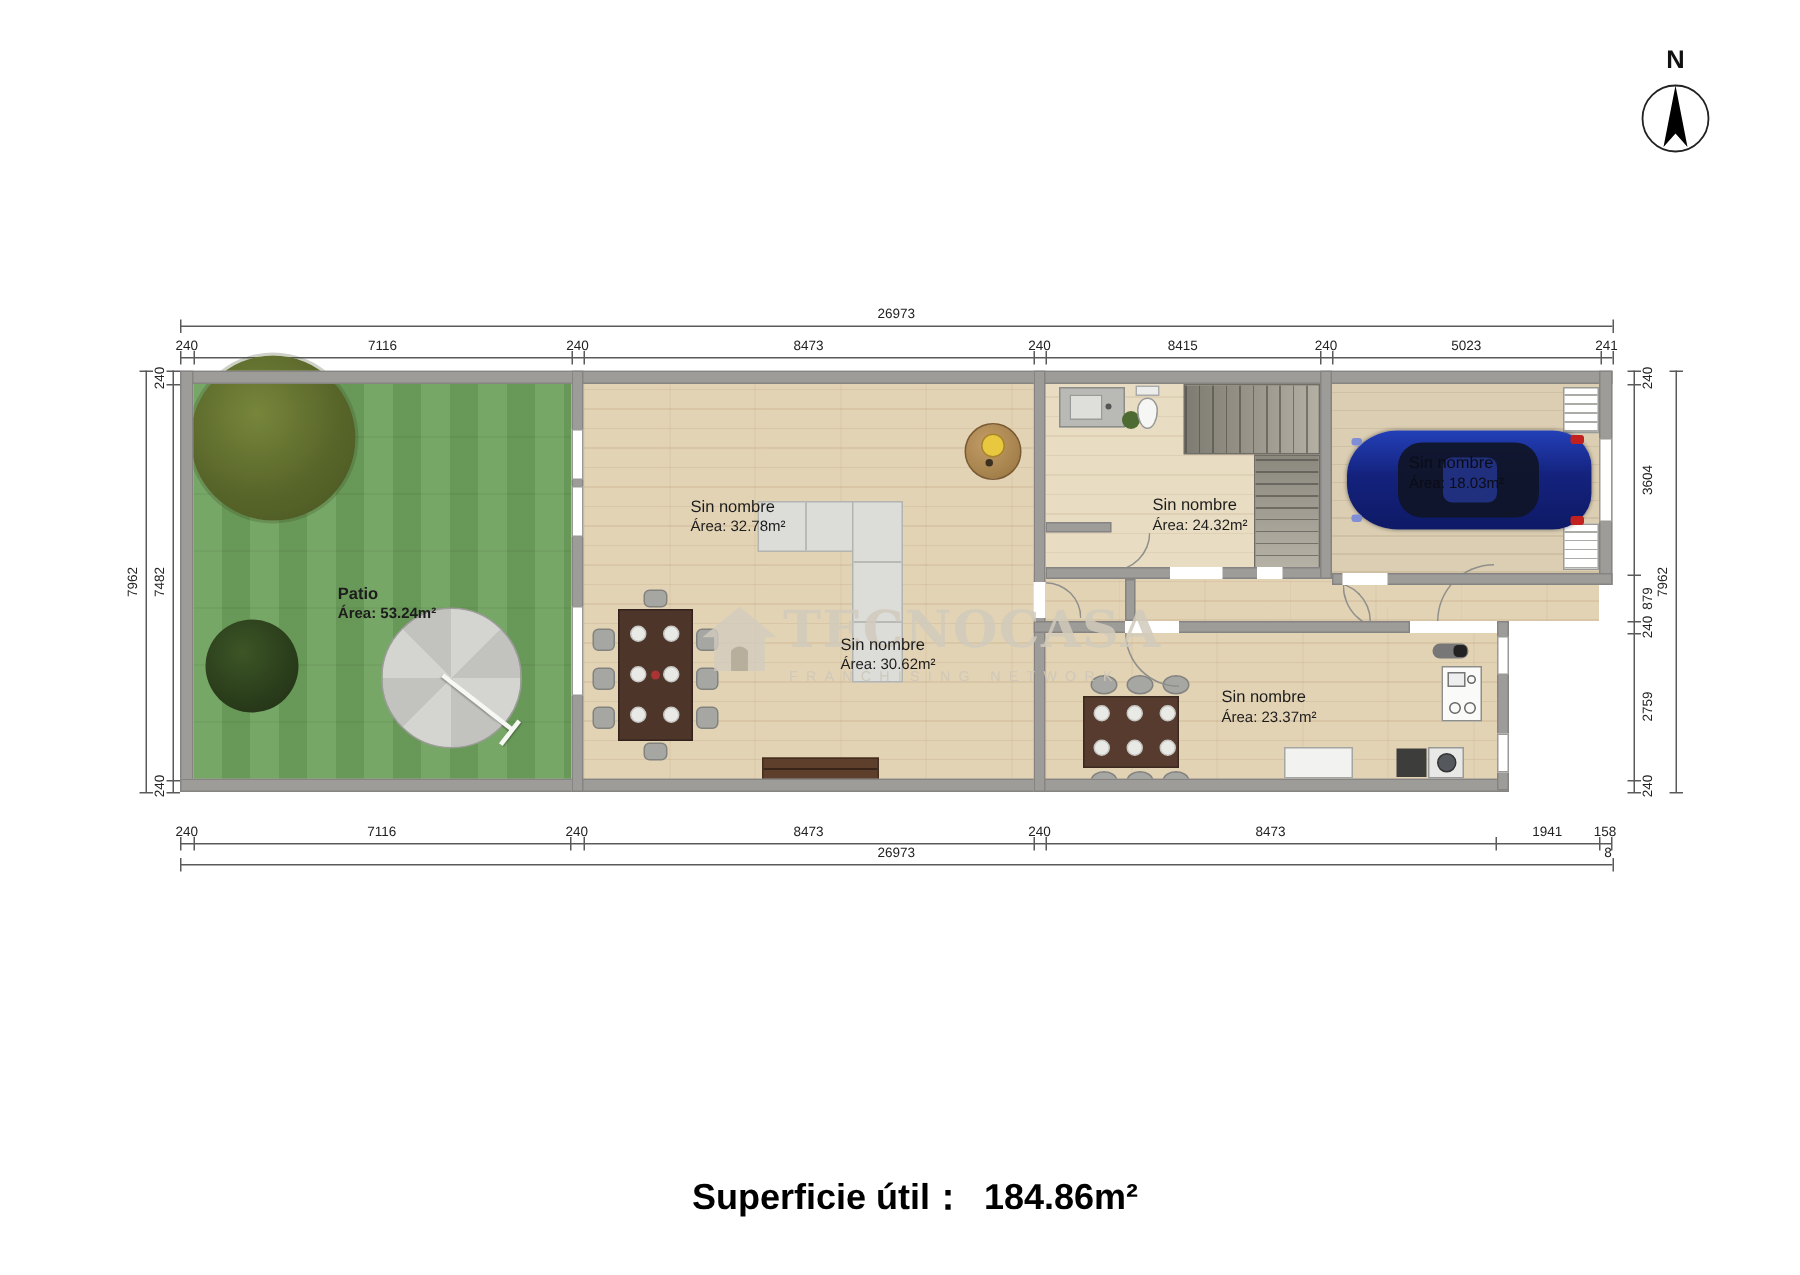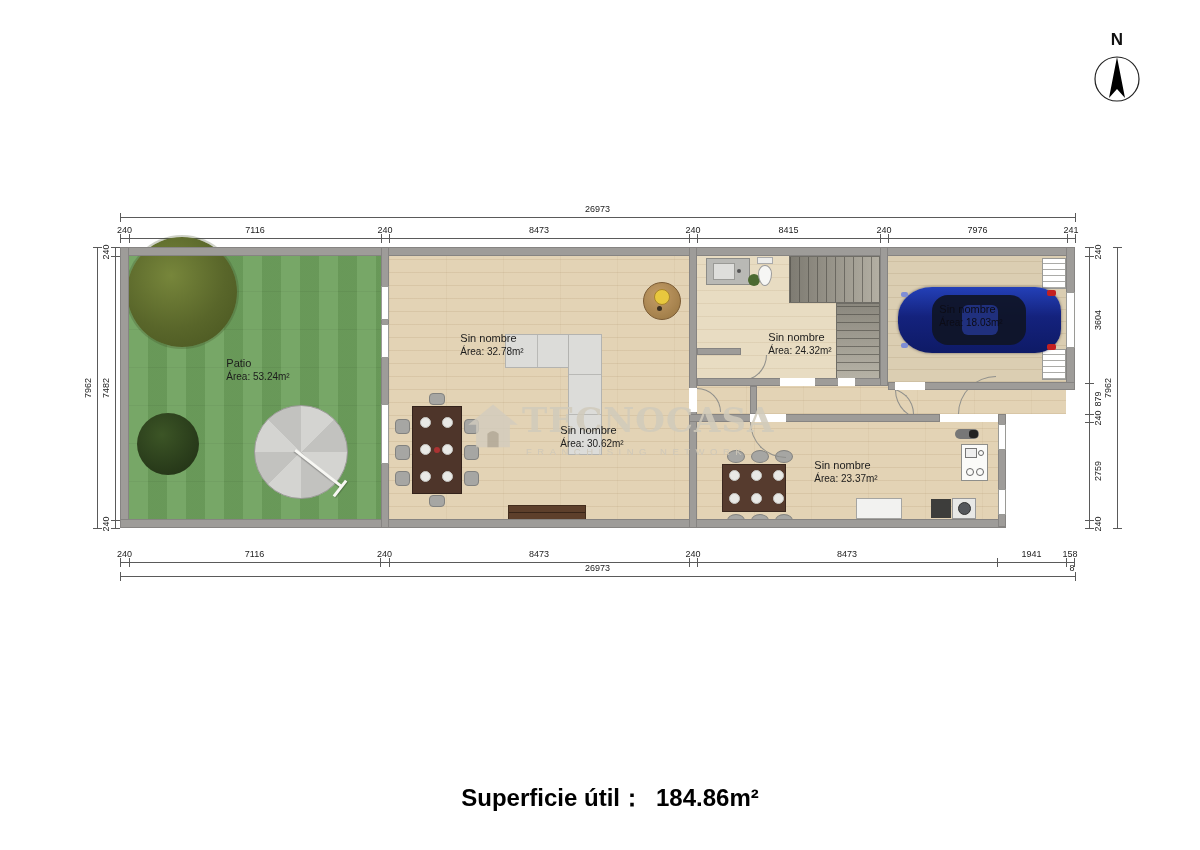--- a/index.html
+++ b/index.html
@@ -205,21 +205,21 @@
 
   <div class="watermark" style="left:466px;top:398px;width:300px;height:70px;">
     <svg width="54" height="54" viewBox="0 0 24 24" style="position:absolute;left:0;top:2px;">
       <path d="M12 2 L23 11 L19.5 11 L19.5 21 L4.5 21 L4.5 11 L1 11 Z" fill="rgba(210,204,190,0.8)"></path>
       <path d="M9.5 21 L9.5 15 Q12 12.5 14.5 15 L14.5 21 Z" fill="rgba(160,150,130,0.55)"></path>
     </svg>
     <div class="wm-brand">TECNOCASA</div>
     <div class="wm-sub">FRANCHISING NETWORK</div>
   </div>
 
-  <div class="rlabel" style="left:258px;top:357px;">
+  <div class="rlabel" style="left:258px;top:390px;font-weight:bold;">
     <div>Patio</div>
     <div class="area">Área: 53.24m²</div>
   </div>
   <div class="rlabel" style="left:492px;top:332px;">
     <div>Sin nombre</div>
     <div class="area">Área: 32.78m²</div>
   </div>
   <div class="rlabel" style="left:592px;top:424px;">
     <div>Sin nombre</div>
     <div class="area">Área: 30.62m²</div>
@@ -253,21 +253,21 @@
       <div class="dimtick h" style="left: 888px; top: 234px;"></div>
       <div class="dimtick h" style="left: 1067px; top: 234px;"></div>
       <div class="dimtick h" style="left: 1075px; top: 234px;"></div>
       <div class="dimlabel" style="left: 124.5px; top: 225px;">240</div>
       <div class="dimlabel" style="left: 255px; top: 225px;">7116</div>
       <div class="dimlabel" style="left: 385px; top: 225px;">240</div>
       <div class="dimlabel" style="left: 539px; top: 225px;">8473</div>
       <div class="dimlabel" style="left: 693px; top: 225px;">240</div>
       <div class="dimlabel" style="left: 788.5px; top: 225px;">8415</div>
       <div class="dimlabel" style="left: 884px; top: 225px;">240</div>
-      <div class="dimlabel" style="left: 977.5px; top: 225px;">7976</div>
+      <div class="dimlabel" style="left: 977.5px; top: 225px;">5023</div>
       <div class="dimlabel" style="left: 1071px; top: 225px;">241</div>
       <div class="dimline h" style="left: 120px; top: 562px; width: 954px;"></div>
       <div class="dimtick h" style="left: 120px; top: 558px;"></div>
       <div class="dimtick h" style="left: 129px; top: 558px;"></div>
       <div class="dimtick h" style="left: 380px; top: 558px;"></div>
       <div class="dimtick h" style="left: 389px; top: 558px;"></div>
       <div class="dimtick h" style="left: 689px; top: 558px;"></div>
       <div class="dimtick h" style="left: 697px; top: 558px;"></div>
       <div class="dimtick h" style="left: 997px; top: 558px;"></div>
       <div class="dimtick h" style="left: 1066px; top: 558px;"></div>

